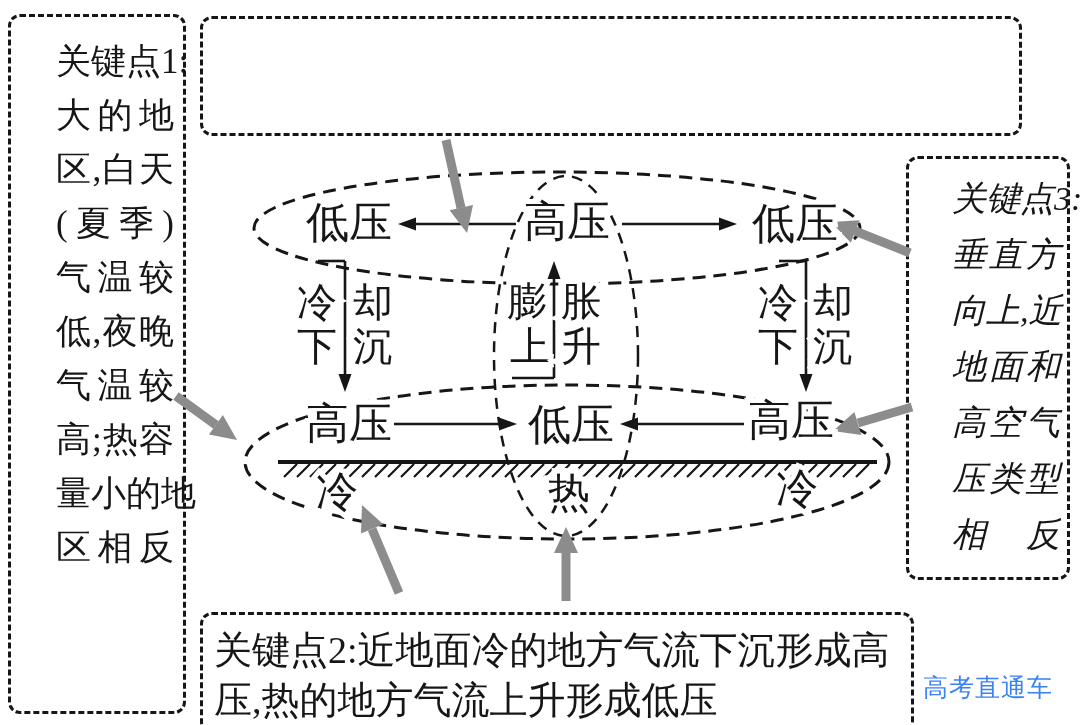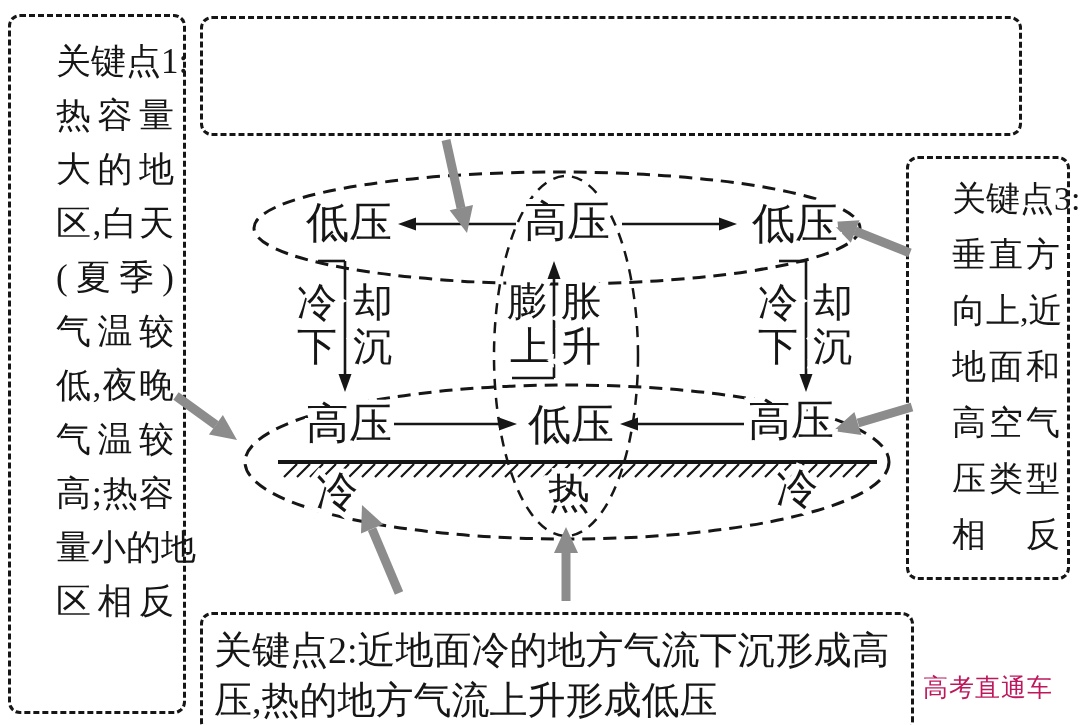--- a/index.html
+++ b/index.html
@@ -12,46 +12,45 @@
     position:absolute;box-sizing:border-box;
     border:3px dashed #161616;border-radius:12px;background:#fff;
   }
   .panel .ln{white-space:nowrap;}
   .just .ln{text-align:justify;text-align-last:justify;margin-left:36px;}
   #panel-left{left:8px;top:14px;width:178px;height:700px;padding:18px 9px 0;}
   #panel-left .ln{font-size:35px;line-height:54px;}
   #panel-top{left:200px;top:16px;width:822px;height:120px;padding:12px 14px;}
   #panel-top .ln{font-size:40px;line-height:49px;}
   #panel-right{left:906px;top:156px;width:164px;height:424px;padding:12px 7px;}
-  #panel-right .ln{font-size:34px;line-height:56px;}
+  #panel-right .ln{font-size:34px;line-height:56px;font-style:italic;}
   #panel-bottom{left:200px;top:612px;width:714px;height:122px;padding:10px 11px;}
   #panel-bottom .ln{font-size:38px;line-height:50px;}
   #diagram-svg{position:absolute;left:170px;top:130px;width:750px;height:478px;}
   #diagram-svg text{
     font-family:"Liberation Serif","DejaVu Serif",serif;
     fill:#161616;text-anchor:middle;
     paint-order:stroke fill;stroke:#ffffff;stroke-width:10px;
   }
   .dashed-ellipse{fill:none;stroke:#161616;stroke-width:3;stroke-dasharray:13 8;}
   .col-ellipse{fill:none;stroke:#161616;stroke-width:2.5;stroke-dasharray:11 8;}
   .blk{stroke:#161616;stroke-width:2.6;fill:none;}
   .blk-head{fill:#161616;stroke:none;}
   .gray{stroke:#8c8c8c;stroke-width:9;fill:none;}
   .gray-head{fill:#8c8c8c;stroke:none;}
   #watermark{
-    position:absolute;right:27px;top:671px;font-size:25px;color:#be185d;
+    position:absolute;right:27px;top:671px;font-size:25px;color:#3b82f6;
     letter-spacing:1px;
   }
 </style>
 </head>
 <body>
 
 <div class="panel just" id="panel-left">
   <div class="ln">关键点1:</div>
-  <div class="ln">热容量</div>
   <div class="ln">大的地</div>
   <div class="ln">区,白天</div>
   <div class="ln">(夏季)</div>
   <div class="ln">气温较</div>
   <div class="ln">低,夜晚</div>
   <div class="ln">气温较</div>
   <div class="ln">高;热容</div>
   <div class="ln">量小的地</div>
   <div class="ln">区相反</div>
 </div>

